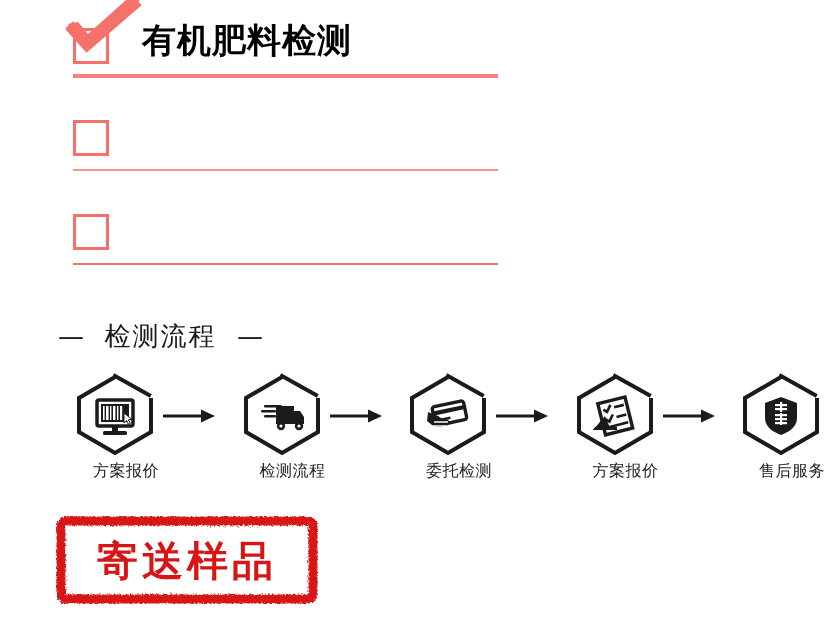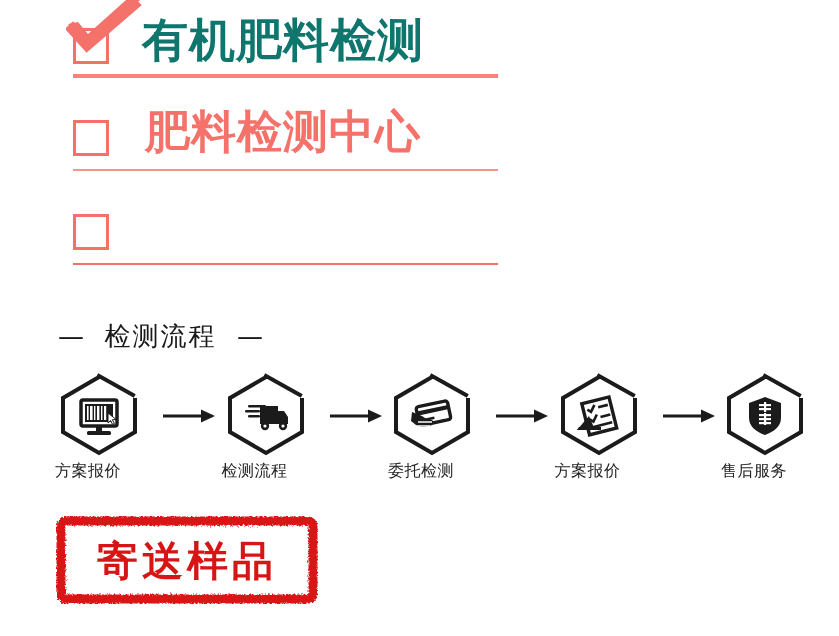--- a/index.html
+++ b/index.html
@@ -65,23 +65,23 @@
     left: 75px;
     top: 4px;
     font-family: "DejaVu Sans", "Liberation Sans", sans-serif;
     font-size: 45px;
     line-height: 56px;
     font-weight: 700;
     letter-spacing: 1px;
     white-space: nowrap;
   }
   .check-row.r1 .check-label {
-    color: #0f766e;
+    color: #000000;
     left: 72px;
-    font-size: 46px;
+    font-size: 34px;
   }
   .check-row.r2 .check-label,
   .check-row.r3 .check-label {
     color: #f4726a;
     font-weight: 700;
   }
 
   .check-underline {
     position: absolute;
     left: 3px;
@@ -129,21 +129,21 @@
     width: 770px;
     height: 120px;
     display: flex;
     align-items: flex-start;
     justify-content: space-between;
   }
   .flow-step {
     width: 104px;
     display: flex;
     flex-direction: column;
-    align-items: flex-start;
+    align-items: flex-end;
   }
   .flow-hex {
     width: 88px;
     height: 88px;
   }
   .flow-label {
     margin-top: 1px;
     font-family: "DejaVu Sans", "Liberation Sans", sans-serif;
     font-size: 16px;
     line-height: 20px;
@@ -198,21 +198,20 @@
       <svg class="checkmark" viewBox="0 0 78 62">
         <path d="M2 26 L22 48 L74 2 L60 2 L22 36 L12 24 Z" fill="#f4726a"></path>
         <path d="M3 27 L21 47 L72 3" fill="none" stroke="#f4726a" stroke-width="11" stroke-linecap="butt" stroke-linejoin="miter"></path>
       </svg>
       <div class="check-label">有机肥料检测</div>
       <div class="check-underline"></div>
     </div>
 
     <div class="check-row r2">
       <div class="checkbox"></div>
-      <div class="check-label">肥料检测中心</div>
       <div class="check-underline"></div>
     </div>
 
     <div class="check-row r3">
       <div class="checkbox"></div>
       <div class="check-underline"></div>
     </div>
   </div>
 
   <div class="section-heading">

